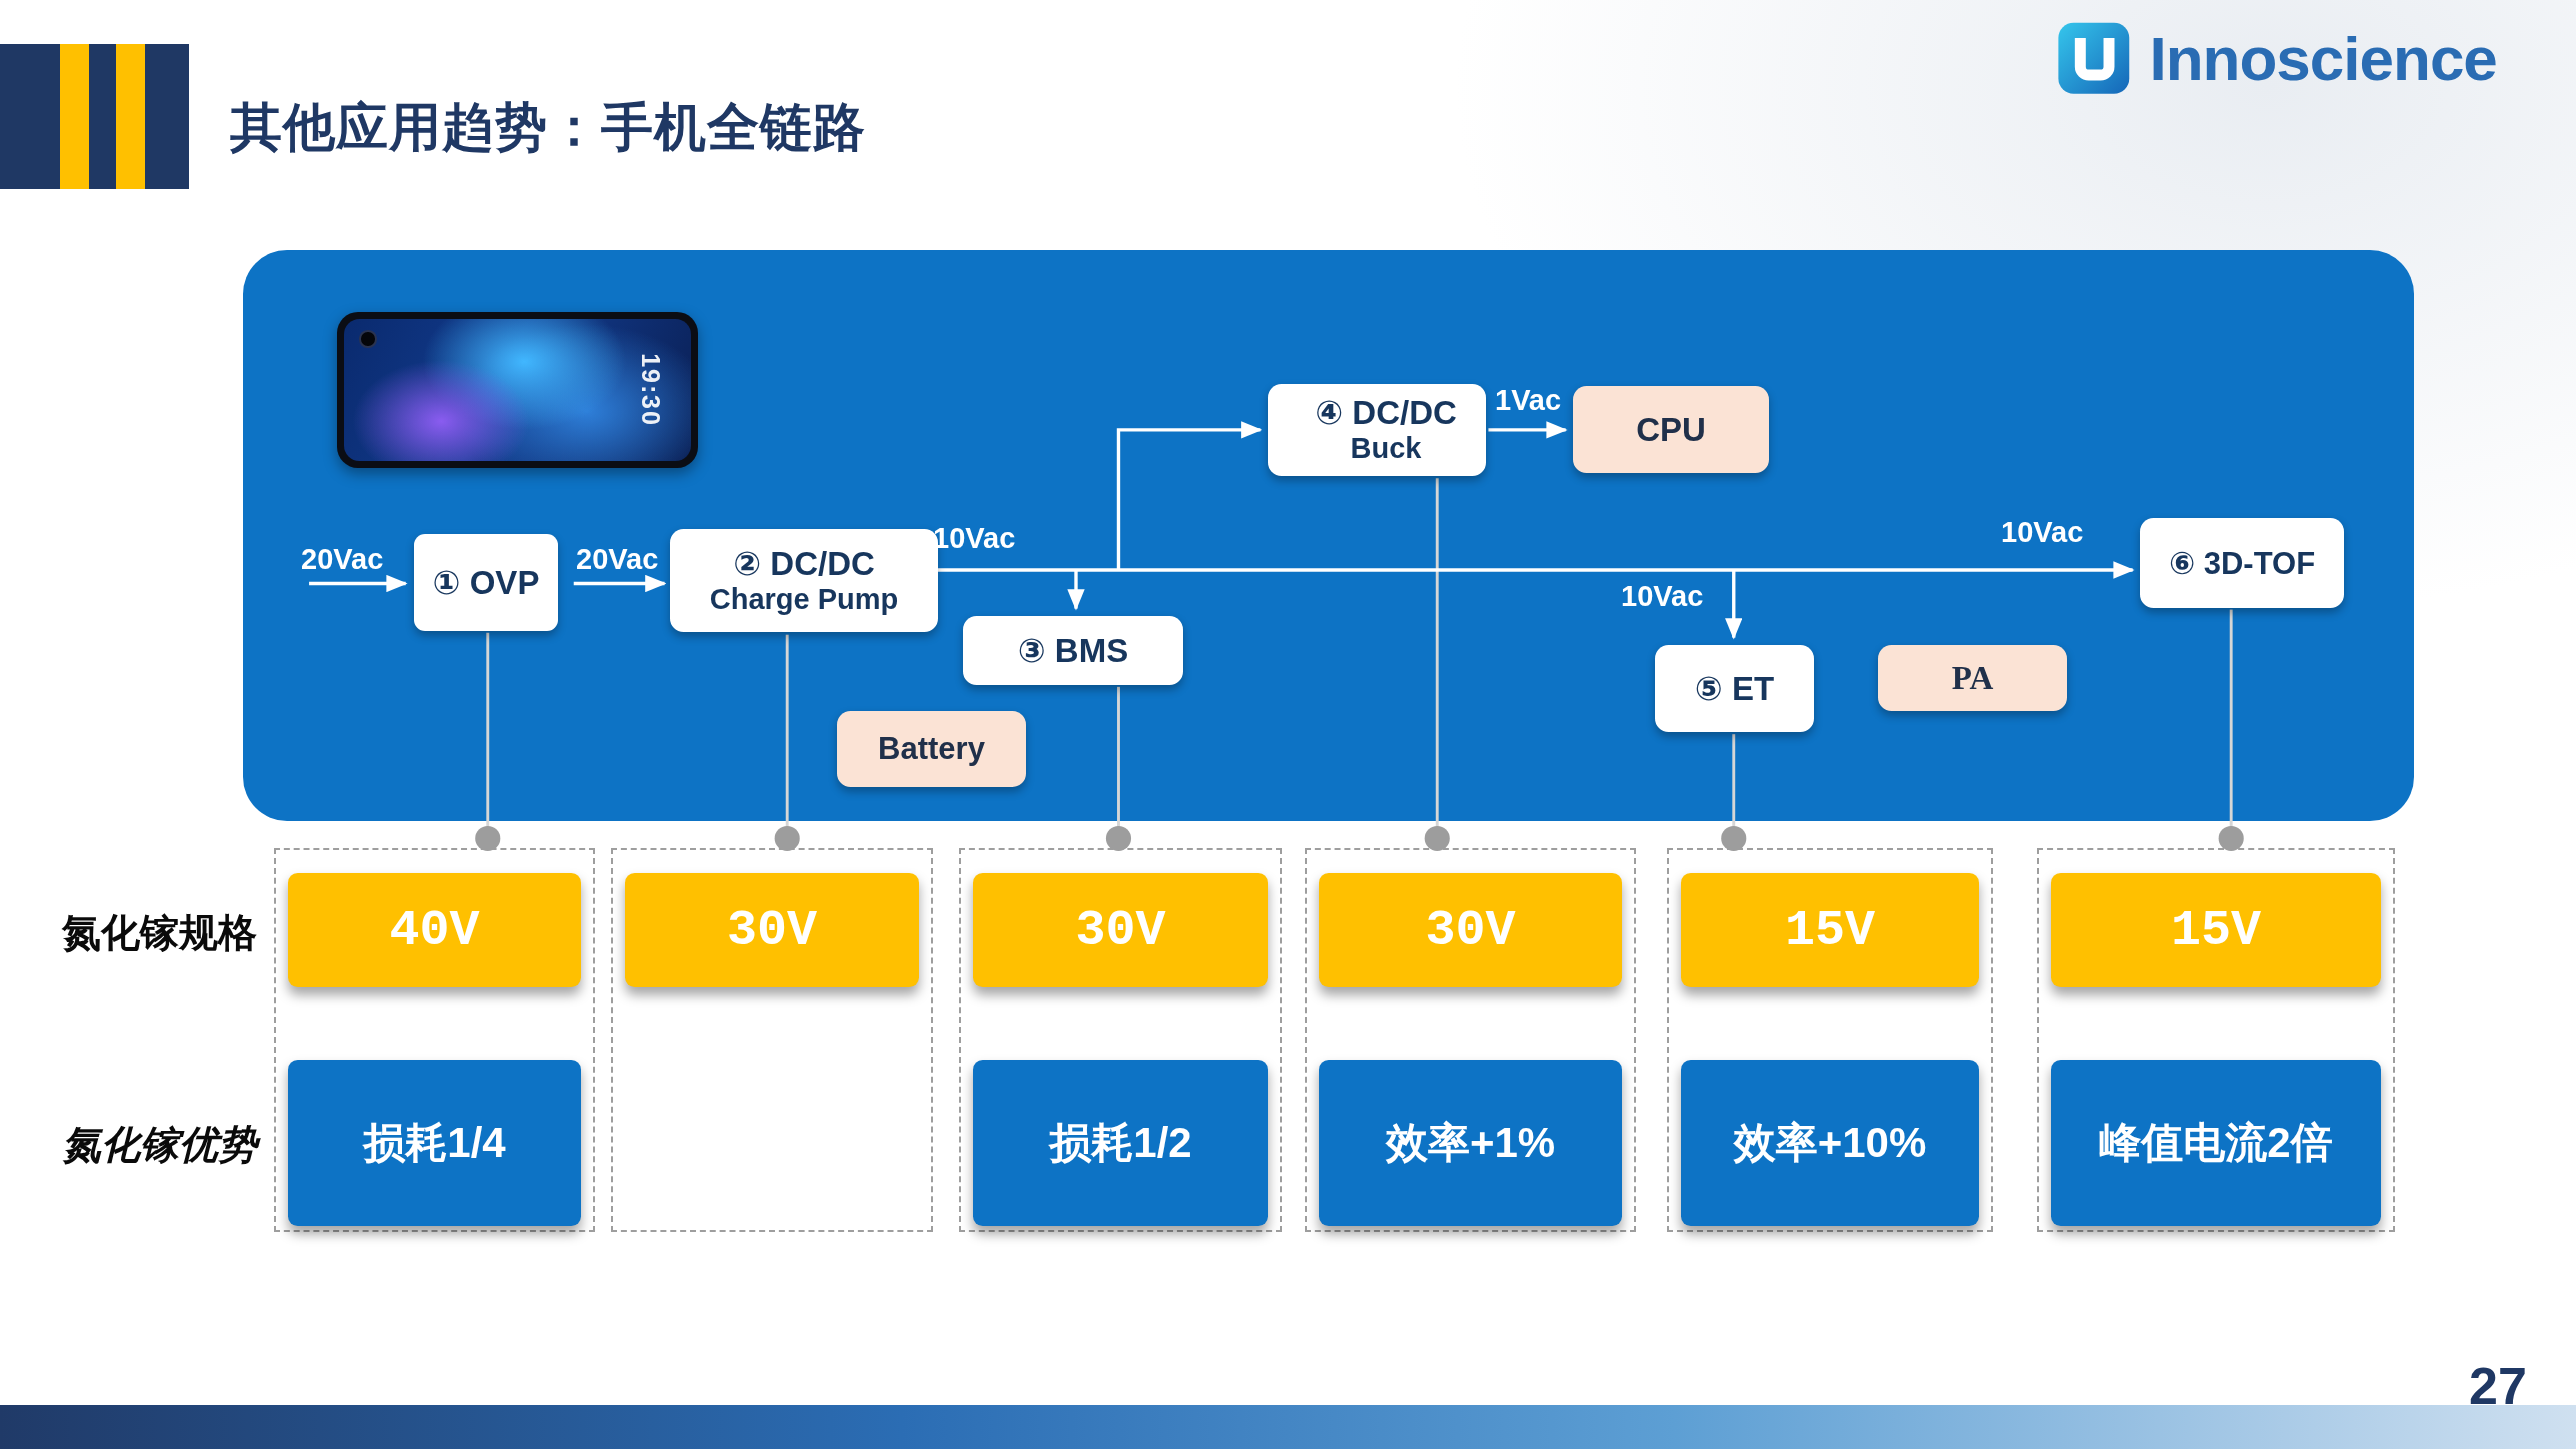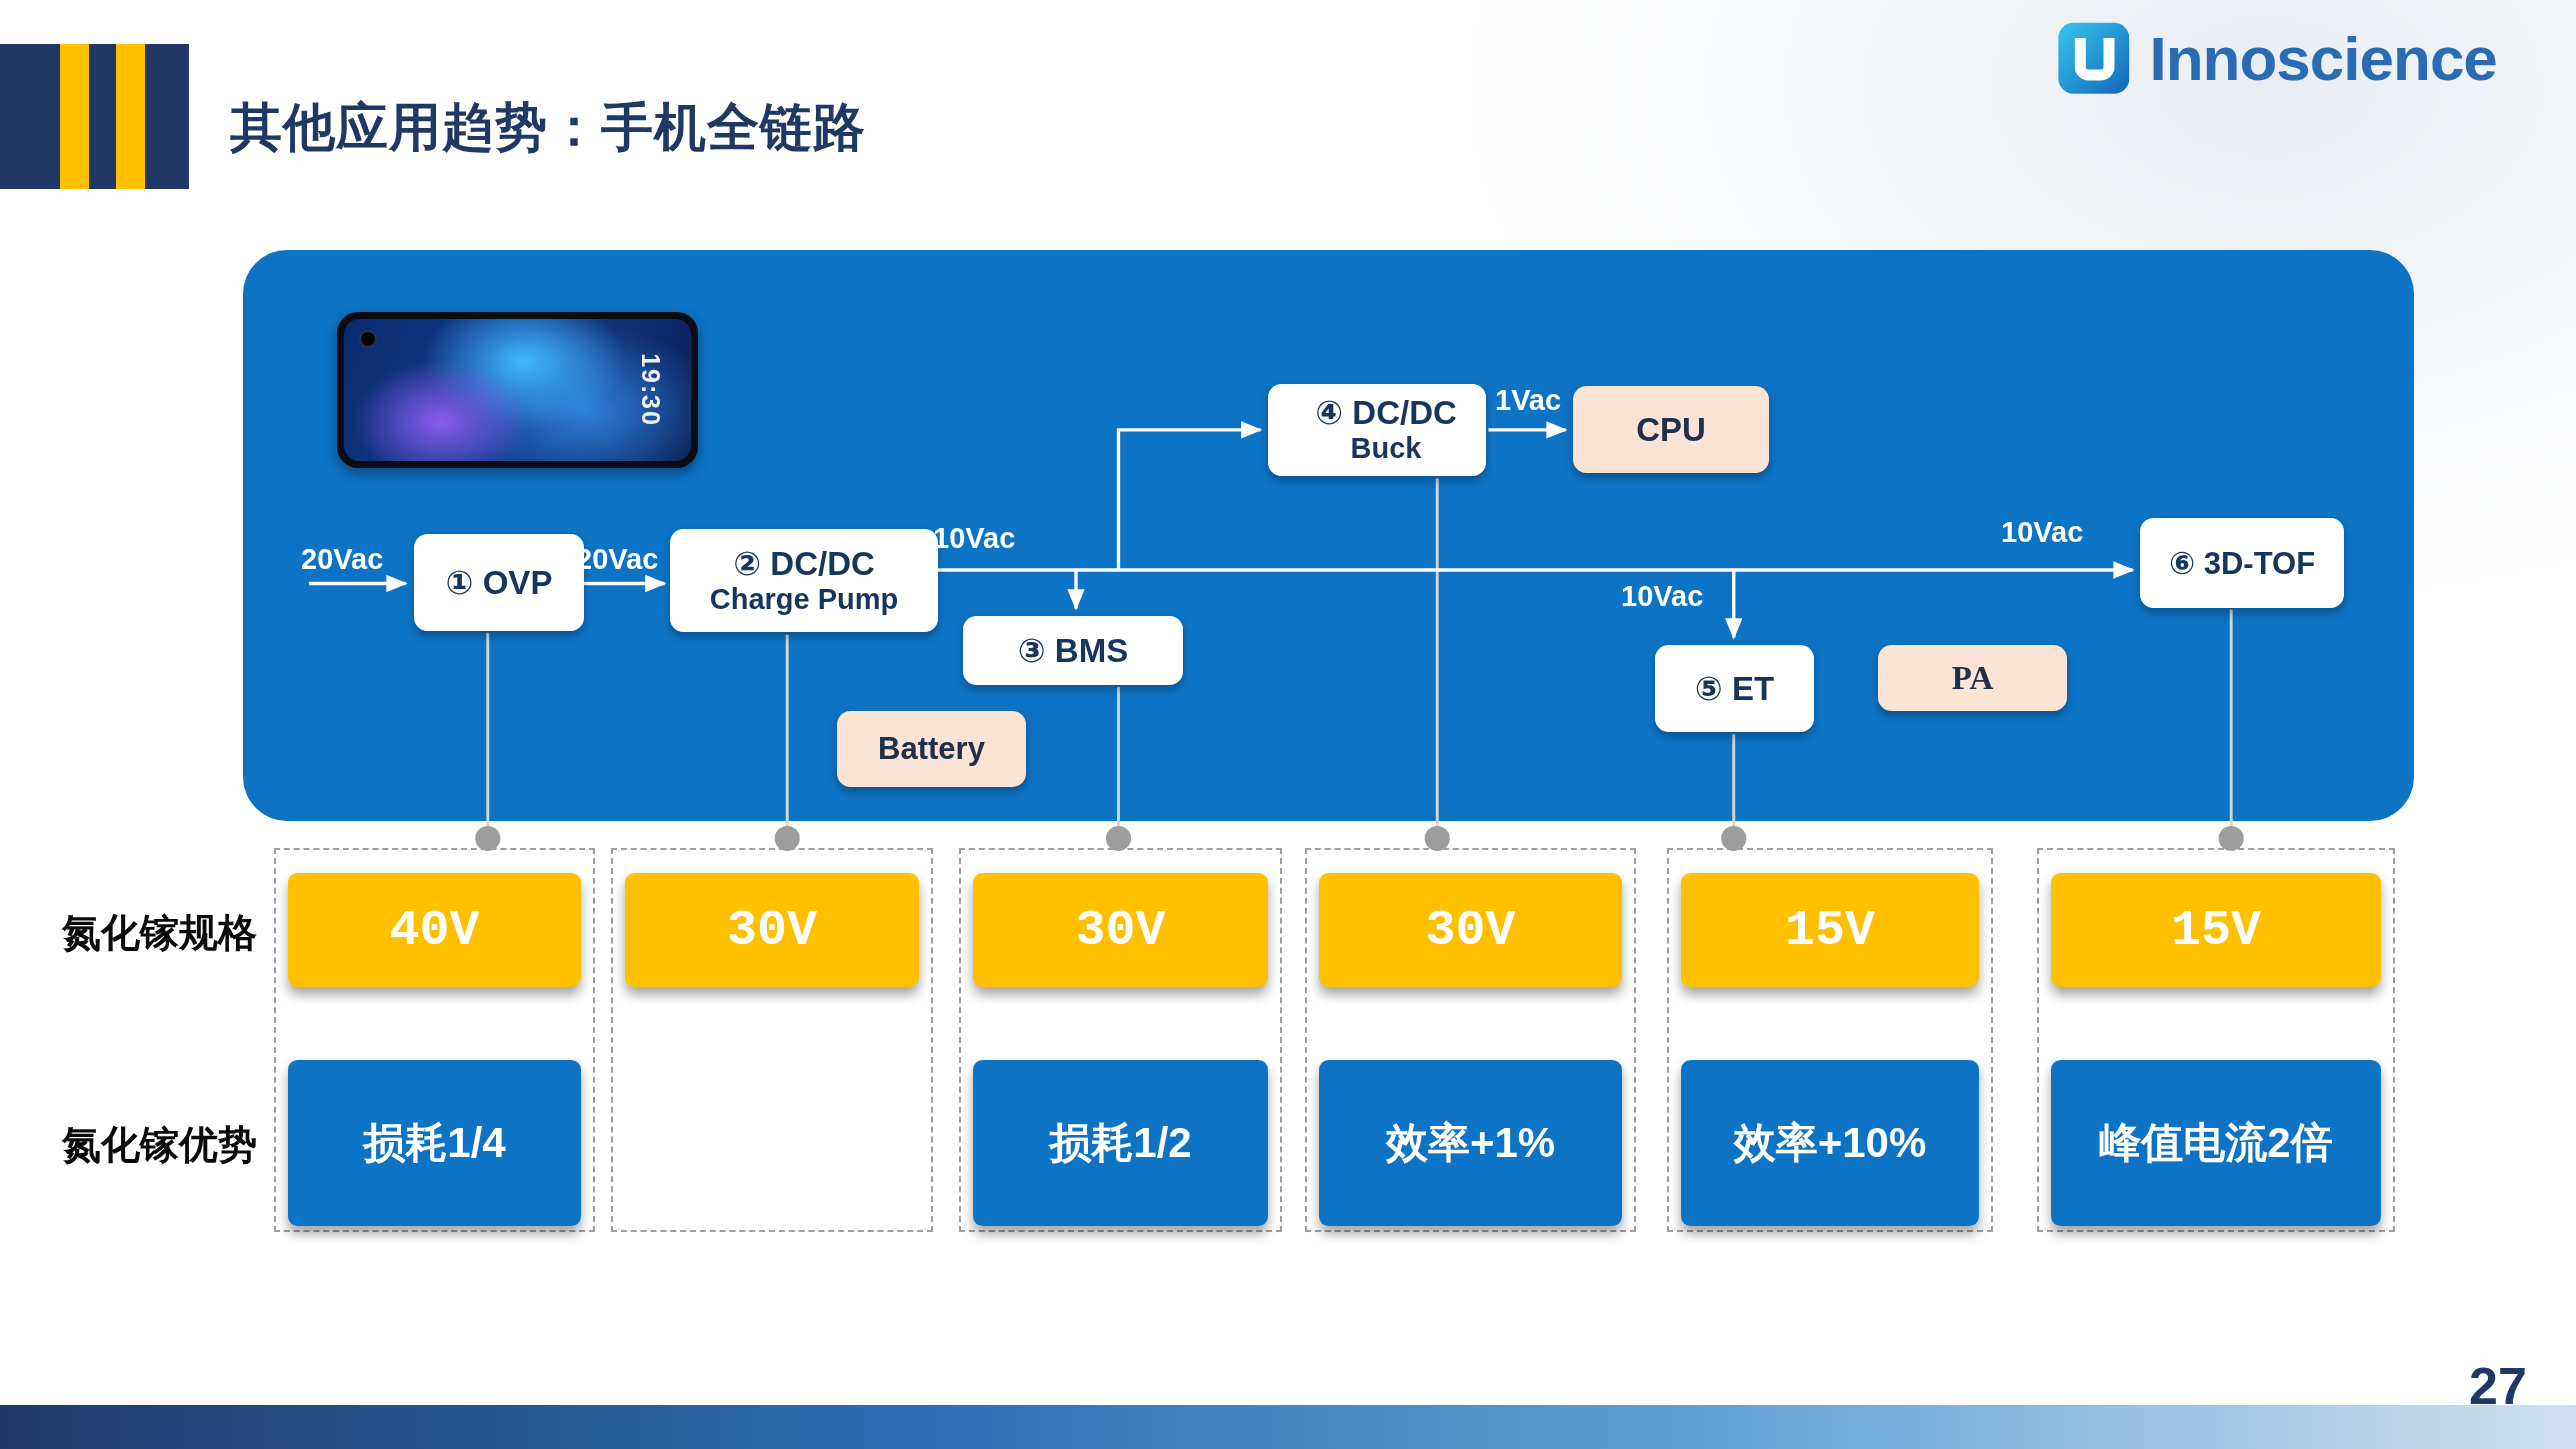--- a/index.html
+++ b/index.html
@@ -126,21 +126,21 @@
     </g>
   </svg>
 
   <div class="phone">
     <div class="phone-screen">
       <div class="phone-camera"></div>
       <div class="phone-clock">19:30</div>
     </div>
   </div>
 
-  <div class="node white" style="left:414px;top:534px;width:170px;height:97px;">
+  <div class="node white" style="left:414px;top:534px;width:144px;height:97px;border-radius:11px;">
     <span class="single">① OVP</span>
   </div>
 
   <div class="node white" style="left:670px;top:529px;width:268px;height:103px;">
     <span class="l1">② DC/DC</span>
     <span class="l2">Charge Pump</span>
   </div>
 
   <div class="node white" style="left:963px;top:616px;width:220px;height:69px;">
     <span class="single">③ BMS</span>
@@ -208,19 +208,19 @@
     <div class="adv-box"><span>效率+10%</span></div>
   </div>
   <div class="dashed-col" style="left:2037px;width:358px;">
     <div class="spec-box">
         <span>15V</span>
       </div>
     <div class="adv-box"><span>峰值电流2倍</span></div>
   </div>
 
   <div class="row-label" style="top:906px;">氮化镓规格</div>
-  <div class="row-label" style="top:1118px;">氮化镓优势</div>
+  <div class="row-label" style="top:1118px;font-style:italic;">氮化镓优势</div>
 
   <div class="page-number">27</div>
   <div class="bottom-bar"></div>
 
 </div>
 
 
 </body></html>

